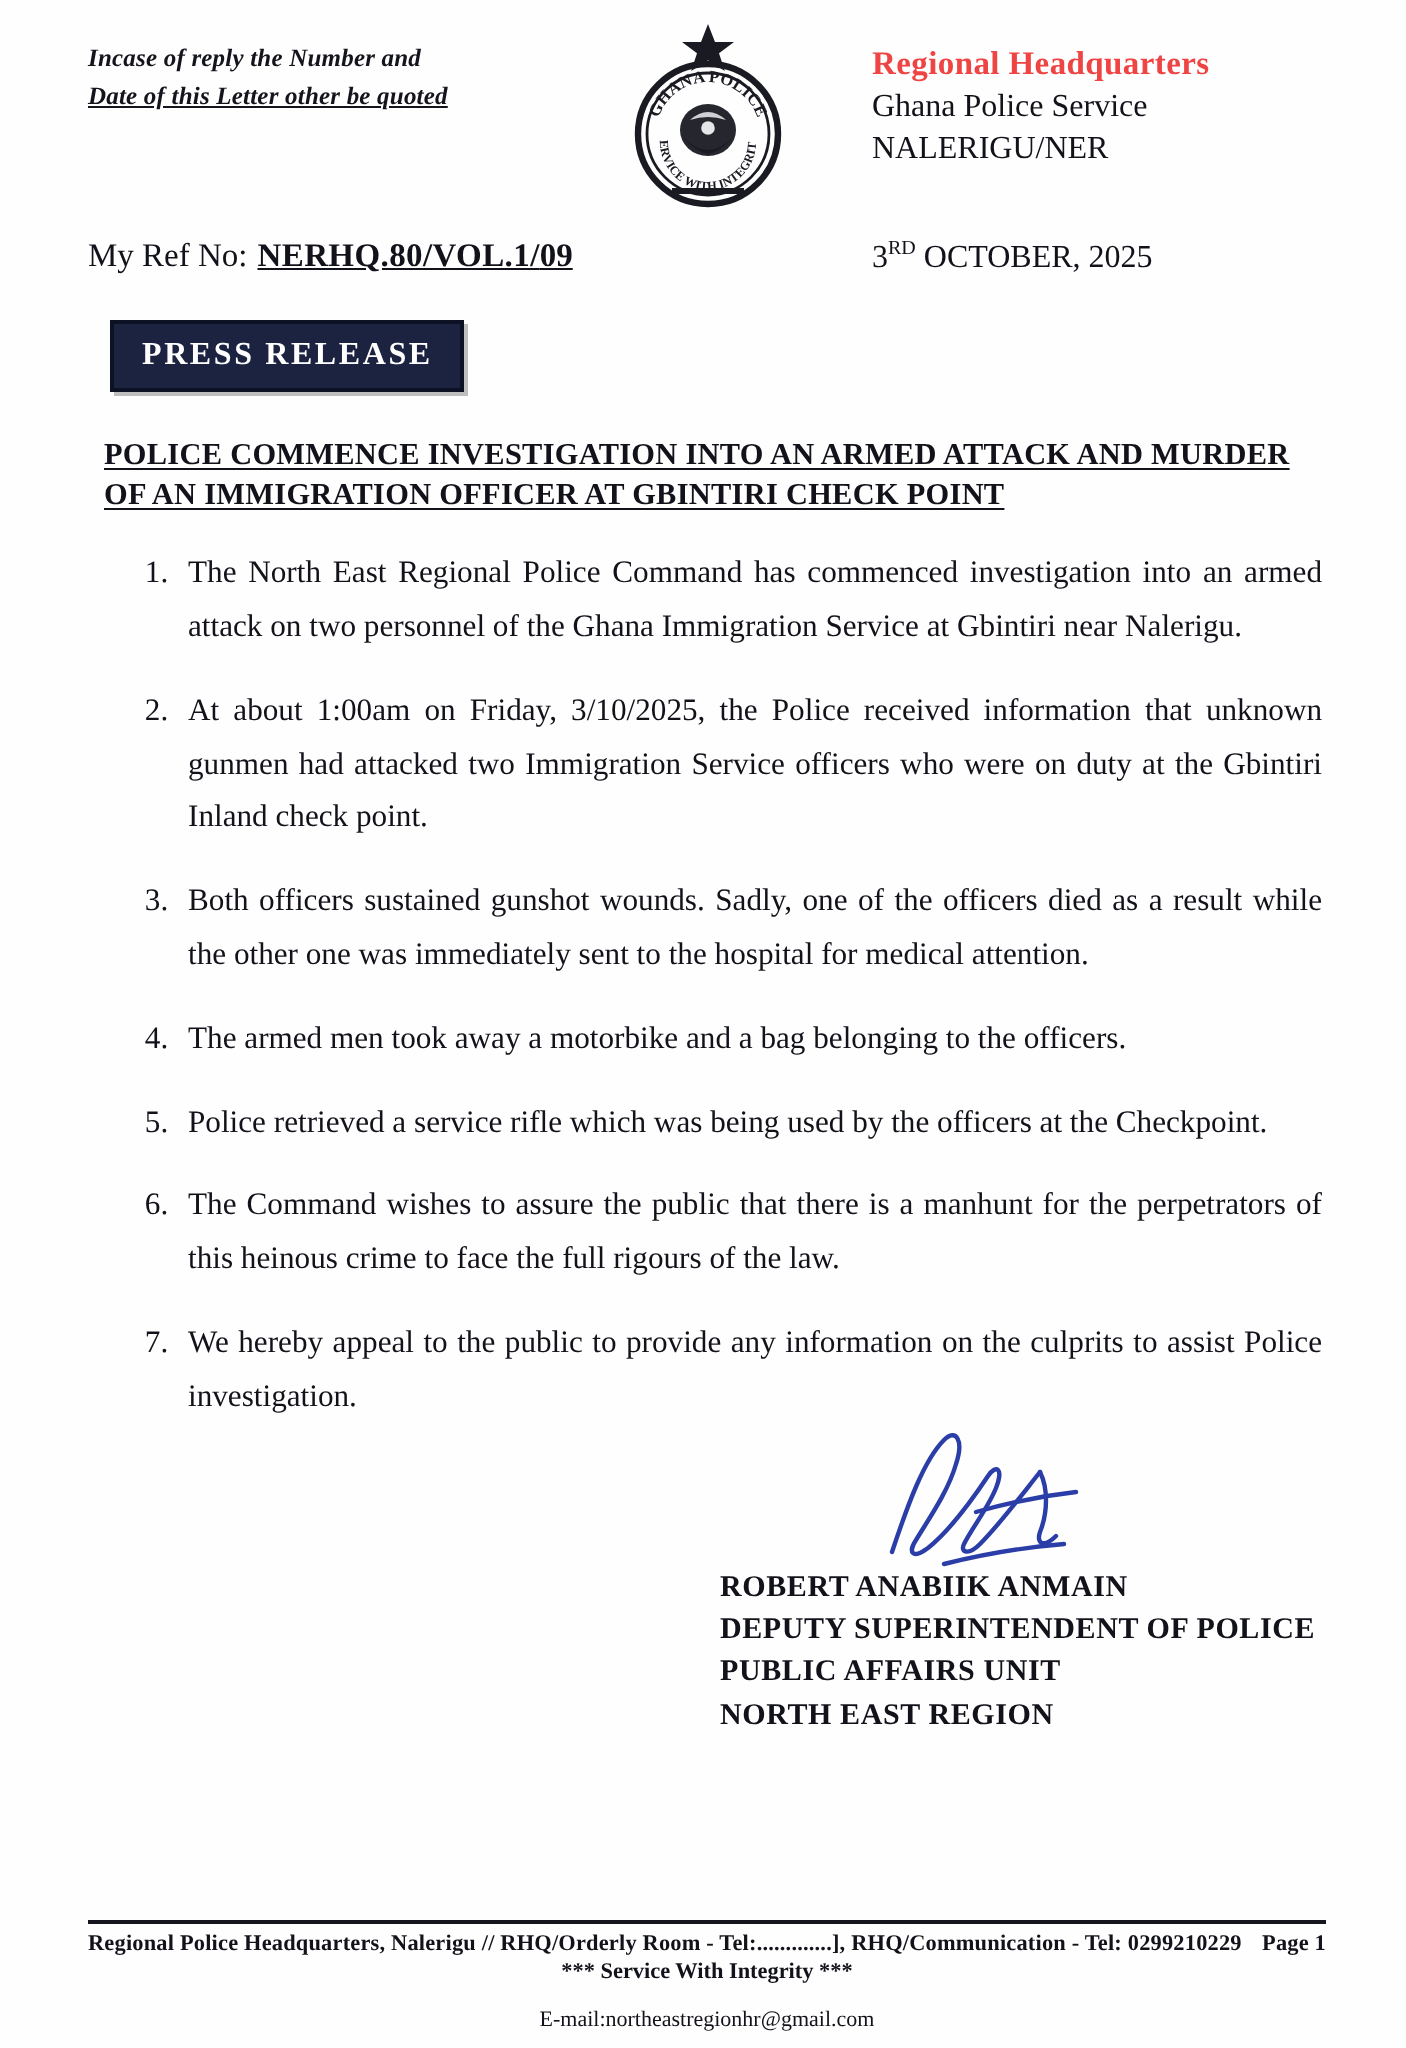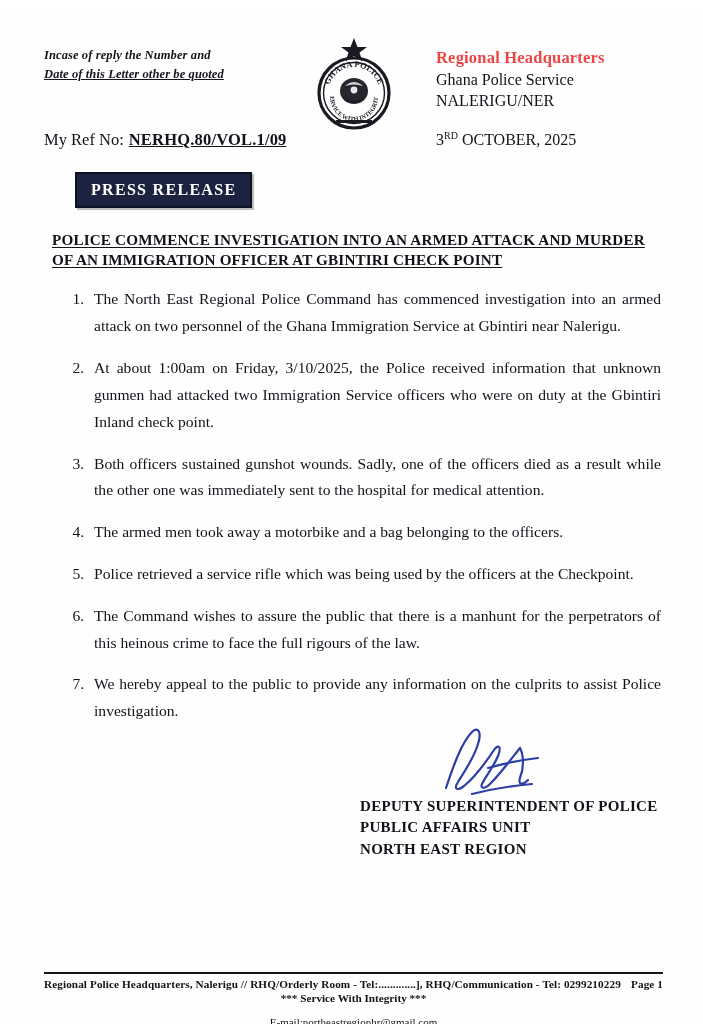--- a/index.html
+++ b/index.html
@@ -22,24 +22,23 @@
     box-sizing: border-box;
     padding: 0;
     background: #fefefe;
   }
 
   
   .header {
     position: relative;
     display: flex;
     align-items: flex-start;
-    padding: 24px 34px 0 44px;
+    padding: 10px 34px 0 44px;
     height: 112px;
     box-sizing: border-box;
-    margin-top: 12px;
   }
   .header-left {
     width: 250px;
     padding-top: 12px;
   }
   .hdr-line1 {
     font-family: "Liberation Serif", serif;
     font-style: italic;
     font-weight: bold;
     font-size: 12.5px;
@@ -114,21 +113,20 @@
     flex: 1;
     font-size: 16px;
     font-family: "Liberation Serif", serif;
     padding-left: 22px;
   }
   .refright sup { font-size: 10px; }
 
   
   .badge-wrap {
     padding: 22px 0 0 55px;
-    margin-left: 20px;
   }
   .badge {
     display: inline-block;
     background: #1b2340;
     color: #ffffff;
     font-family: "Liberation Serif", serif;
     font-weight: bold;
     font-size: 16px;
     letter-spacing: 1.3px;
     padding: 7px 14px 7px 14px;
@@ -304,20 +302,21 @@
       <svg width="130" height="78" viewBox="0 0 130 78" xmlns="http://www.w3.org/2000/svg">
         <g fill="none" stroke="#2b3ea8" stroke-width="2.2" stroke-linecap="round" stroke-linejoin="round">
           <path d="M 18 64 C 26 40, 34 18, 44 8 C 50 2, 54 8, 50 20 C 46 34, 36 48, 30 58 C 26 64, 28 68, 36 62 C 46 54, 58 38, 66 26 C 70 20, 74 22, 70 32 C 66 42, 58 52, 54 60 C 52 64, 56 66, 62 60 C 72 50, 84 34, 92 24"></path>
           <path d="M 60 44 C 74 40, 92 36, 110 34"></path>
           <path d="M 92 24 C 96 32, 96 44, 92 54 C 90 60, 94 62, 100 56"></path>
           <path d="M 44 70 C 60 66, 80 62, 104 60"></path>
         </g>
       </svg>
     </div>
     <div class="sig-lines">
+      <div>ROBERT ANABIIK ANMAIN</div>
       <div>DEPUTY SUPERINTENDENT OF POLICE</div>
       <div>PUBLIC AFFAIRS UNIT</div>
       <div>NORTH EAST REGION</div>
     </div>
   </div>
 
   <div class="footer">
     <div class="footer-rule"></div>
     <div class="footer-row">
       <div>Regional Police Headquarters, Nalerigu // RHQ/Orderly Room - Tel:.............], RHQ/Communication - Tel: 0299210229</div>

